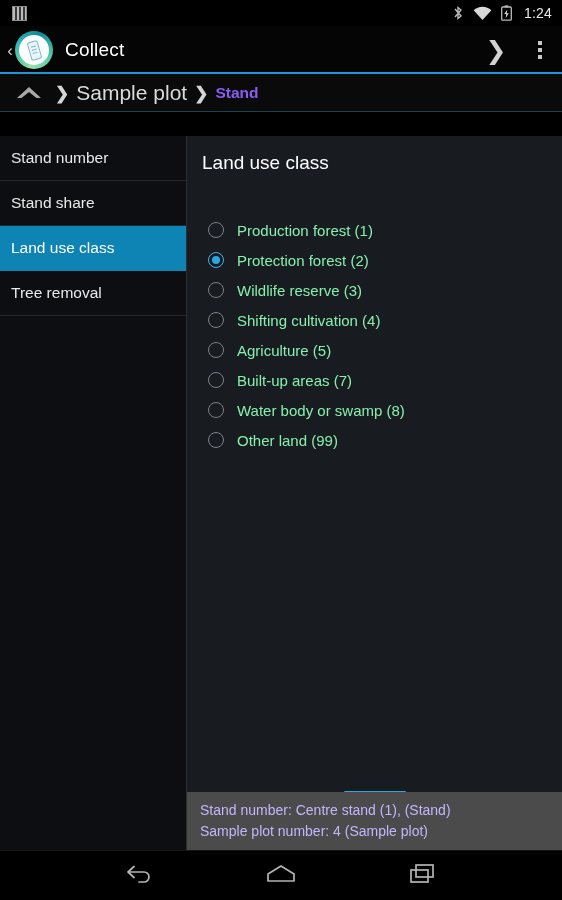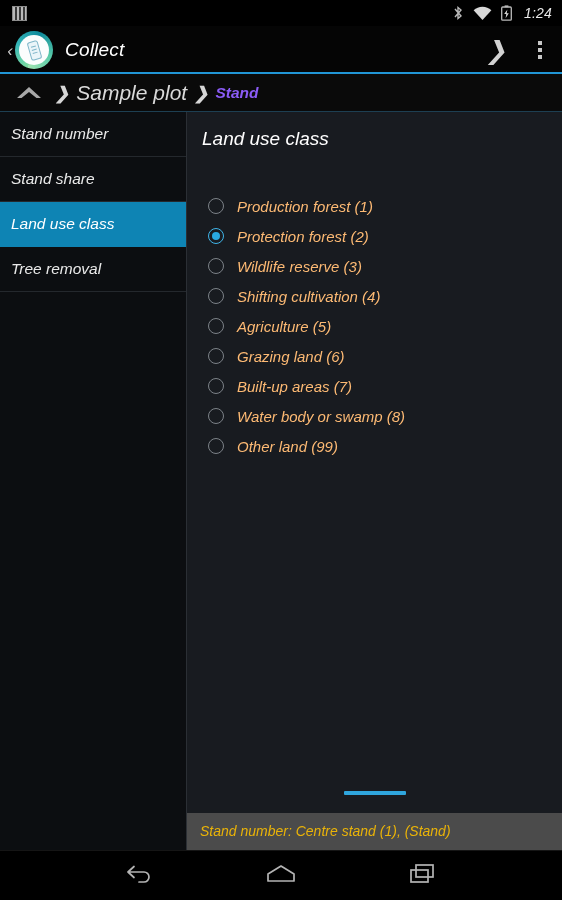--- a/index.html
+++ b/index.html
@@ -6,21 +6,21 @@
   html, body {
     width: 562px; height: 900px;
     background: #000;
     font-family: "Liberation Sans", sans-serif;
     overflow: hidden;
   }
   #app {
     position: relative;
     width: 562px; height: 900px;
     background: #000;
-    display: flex; flex-direction: column; font-style: italic;
+    display: flex; flex-direction: column;
   }
 
   
   .statusbar {
     height: 26px; background: #000;
     display: flex; align-items: center;
     padding: 0 10px 0 12px;
     flex: 0 0 26px;
   }
   .sb-left { display: flex; align-items: center; gap: 6px; }
@@ -103,20 +103,21 @@
   }
   .crumb-home { margin-right: 4px; display: flex; align-items: center; }
   .crumb-sep { color: #d6d6d6; font-size: 17px; margin: 0 7px; font-weight: 600; }
   .crumb-link { color: #dadada; font-size: 21px; }
   .crumb-cur { color: #8b5cf6; font-size: 15.5px; font-weight: bold; }
 
   
   .body {
     flex: 1; display: flex; min-height: 0;
     background: #15181c;
+    margin-top: 24px;
   }
   .sidebar {
     width: 187px; flex: 0 0 187px;
     background: #0c0e11;
     border-right: 1px solid #2b2f35;
     overflow: hidden;
   }
   .side-item {
     padding: 12px 10px 12px 11px;
     color: #e9e9e9; font-size: 15.5px; line-height: 1.28;
@@ -148,37 +149,37 @@
     flex: 0 0 16px;
     display: flex; align-items: center; justify-content: center;
     background: transparent;
   }
   .radio.on { border-color: #3fb4e8; }
   .radio.on::after {
     content: ""; width: 8px; height: 8px; border-radius: 50%;
     background: #29a8e0;
   }
   .radio-label {
-    color: #fdba74; font-size: 15px; margin-left: 13px;
+    color: #86efac; font-size: 15px; margin-left: 13px;
     white-space: nowrap;
   }
 
   
   .handle {
     position: absolute; left: 50%; transform: translateX(-50%);
     bottom: 55px;
     width: 62px; height: 4px; background: #2fa6de; border-radius: 1px;
   }
   .infopanel {
     position: absolute; left: 0; right: 0; bottom: 0;
     background: #4b4b4b;
     padding: 8px 0 9px 13px;
   }
   .info-line {
-    color: #eab308; font-size: 14px; line-height: 1.45;
+    color: #c4b5fd; font-size: 14px; line-height: 1.45;
     white-space: nowrap;
   }
 
   
   .navbar {
     height: 50px; background: #000;
     display: flex; align-items: center; justify-content: center;
     gap: 86px;
     flex: 0 0 50px;
     border-top: 1px solid #151515;
@@ -278,40 +279,37 @@
         <div class="radio-row">
           <span class="radio"></span>
           <span class="radio-label">Shifting cultivation (4)</span>
         </div>
         <div class="radio-row">
           <span class="radio"></span>
           <span class="radio-label">Agriculture (5)</span>
         </div>
         <div class="radio-row">
           <span class="radio"></span>
-          <span class="radio-label">Grazing land (6)</span>
-        </div>
-        <div class="radio-row">
-          <span class="radio"></span>
           <span class="radio-label">Built-up areas (7)</span>
         </div>
         <div class="radio-row">
           <span class="radio"></span>
           <span class="radio-label">Water body or swamp (8)</span>
         </div>
         <div class="radio-row">
           <span class="radio"></span>
           <span class="radio-label">Other land (99)</span>
         </div>
       </div>
 
       <div class="handle"></div>
 
       <div class="infopanel">
         <div class="info-line">Stand number: Centre stand (1),  (Stand)</div>
+        <div class="info-line">Sample plot number: 4 (Sample plot)</div>
       </div>
     </div>
   </div>
 
   <div class="navbar">
     <div class="nav-btn">
       <span>
         <svg width="30" height="22" viewBox="0 0 30 22">
           <path d="M4 9 L10 3.5 M4 9 L10 14.5 M4 9 H20 A5 5 0 0 1 20 19 H15" fill="none" stroke="#b4b4b4" stroke-width="1.7" stroke-linecap="round" stroke-linejoin="round"></path>
         </svg>

